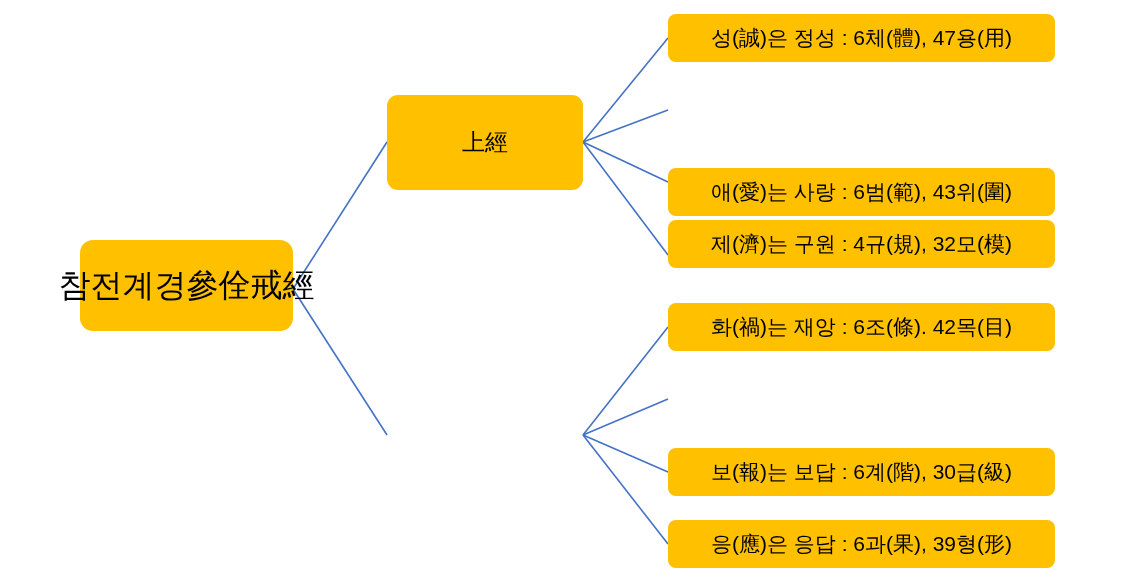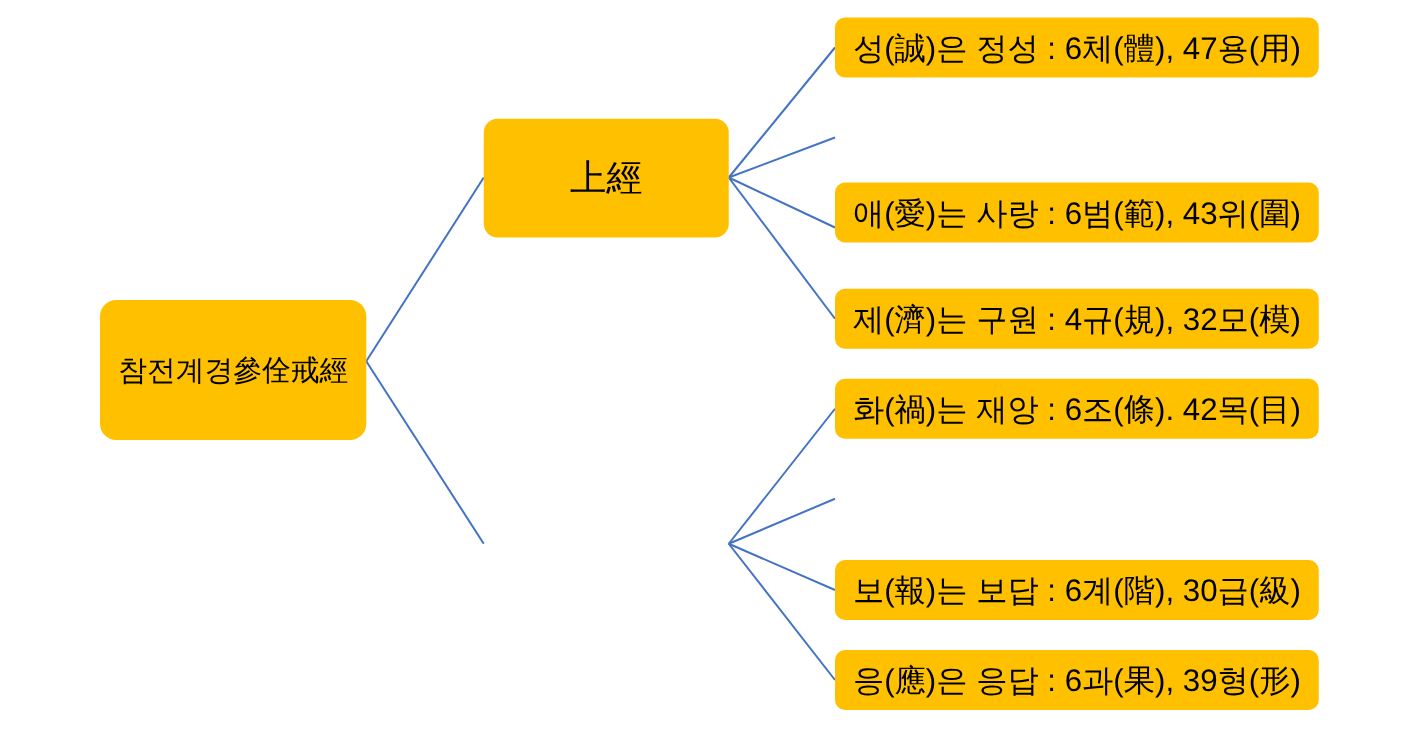--- a/index.html
+++ b/index.html
@@ -40,42 +40,42 @@
     color: var(--text);
     display: flex;
     align-items: center;
     justify-content: center;
     text-align: center;
     white-space: nowrap;
     box-sizing: border-box;
   }
   .node-root {
     left: 80px; top: 240px;
-    width: 213px; height: 112px;
+    width: 213px; height: 91px;
     border-radius: 13px;
-    font-size: 23px;
+    font-size: 32px;
   }
   .node-branch {
     left: 387px;
     width: 196px; height: 95px;
     border-radius: 11px;
-    font-size: 29px;
+    font-size: 23px;
   }
   .branch-top { top: 95px; }
   .branch-bottom { top: 387px; }
   .node-leaf {
     left: 668px;
     width: 387px; height: 48px;
     border-radius: 8px;
-    font-size: 25px;
+    font-size: 21px;
   }
   .leaf-0 { top: 14px; }
   .leaf-1 { top: 86px; }
-  .leaf-2 { top: 146px; }
-  .leaf-3 { top: 231px; }
+  .leaf-2 { top: 168px; }
+  .leaf-3 { top: 220px; }
   .leaf-4 { top: 303px; justify-content: center; }
   .leaf-5 { top: 375px; }
   .leaf-6 { top: 448px; }
   .leaf-7 { top: 520px; justify-content: center; }
 </style>
 </head>
 <body>
 
 <div class="canvas">
 

